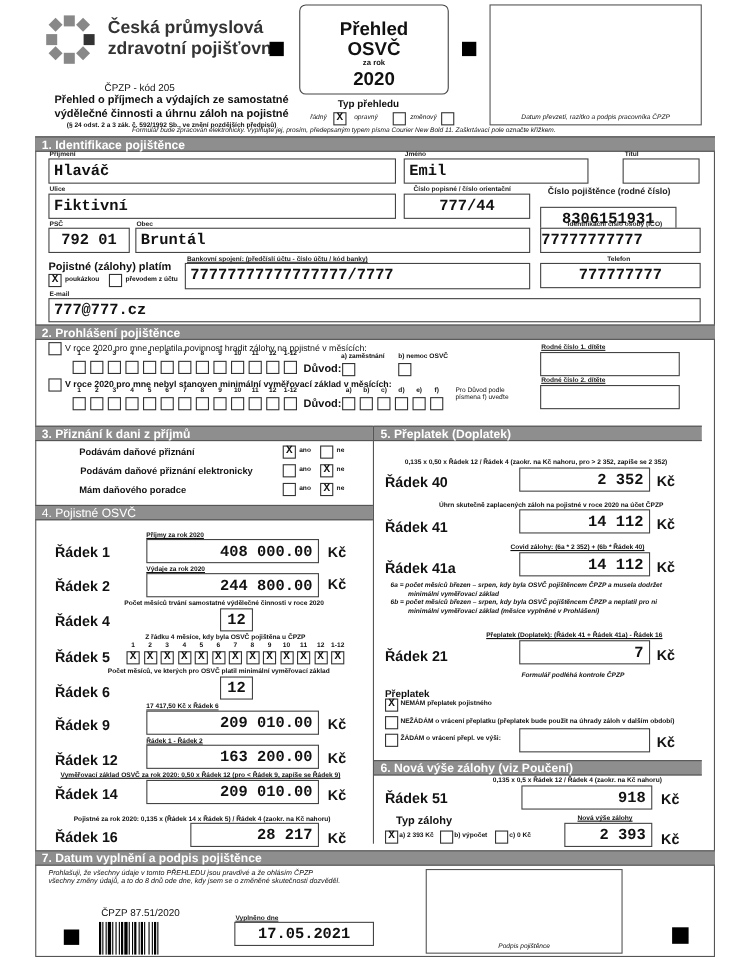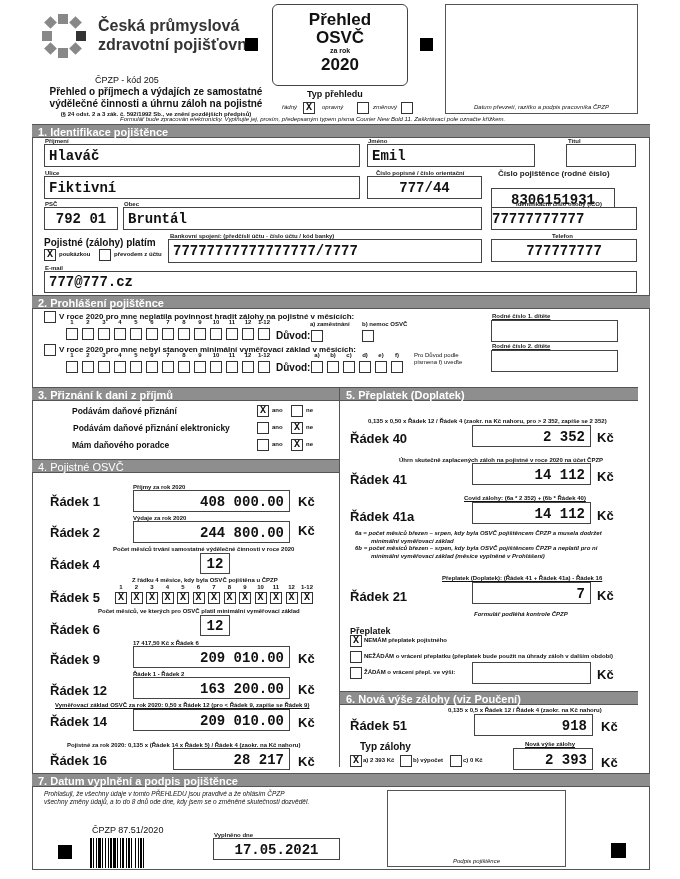--- a/index.html
+++ b/index.html
@@ -40,21 +40,21 @@
 </div>
 <div class="square" style="left:245px;top:38px"></div>
 <div class="abs" style="left:95px;top:75px;font-size:9px">ČPZP - kód 205</div>
 <div class="abs" style="left:40px;top:86px;width:232px;text-align:center;font-weight:bold;font-size:10px;line-height:12px">
   <div>Přehled o příjmech a výdajích ze samostatné</div>
   <div>výdělečné činnosti a úhrnu záloh na pojistné</div>
   <div style="font-size:6px;line-height:8px">(§ 24 odst. 2 a 3 zák. č. 592/1992 Sb., ve znění pozdějších předpisů)</div>
 </div>
 
 <div class="abs" style="left:272px;top:4px;width:136px;height:82px;border:1.5px solid #444;border-radius:6px;text-align:center;font-weight:bold">
-  <div style="font-size:17px;line-height:19px;margin-top:5px">Přehled</div>
+  <div style="font-size:17px;line-height:19px;margin-top:12px">Přehled</div>
   <div style="font-size:17px;line-height:18px">OSVČ</div>
   <div style="font-size:7px;line-height:8px">za rok</div>
   <div style="font-size:17px;line-height:19px">2020</div>
 </div>
 <div class="abs" style="left:307px;top:89px;font-size:9px;font-weight:bold">Typ přehledu</div>
 <div class="abs" style="left:282px;top:101px;width:140px;height:14px">
   <span class="abs" style="left:0;top:3px;font-size:6px;font-style:italic">řádný</span>
   <div class="cb" style="left:21px;top:1px">X</div>
   <span class="abs" style="left:40px;top:3px;font-size:6px;font-style:italic">opravný</span>
   <div class="cb" style="left:75px;top:1px"></div>
@@ -124,21 +124,21 @@
     <span class="val" style="left:0;right:0;top:3px">777777777</span>
   </div>
 
 <div class="lbl" style="left:45px;top:265px">E-mail</div>
 <div class="box" style="left:44px;top:271px;width:593px;height:22px">
     <span class="val" style="left:4px;top:2px">777@777.cz</span>
   </div>
 
 <div class="sec" style="left:32px;top:295px;width:618px">2. Prohlášení pojištěnce</div>
 <div class="cb" style="left:44px;top:311px"></div>
-<div class="abs" style="left:59px;top:312px;font-size:8px;font-weight:bold">V roce 2020 pro mne neplatila povinnost hradit zálohy na pojistné v měsících:</div>
+<div class="abs" style="left:59px;top:312px;font-size:8px;font-weight:normal">V roce 2020 pro mne neplatila povinnost hradit zálohy na pojistné v měsících:</div>
 <div id="months1">
     <div class="mnum" style="left:66px;top:319px">1</div>
     <div class="cb" style="left:66px;top:328px"></div>
     <div class="mnum" style="left:82px;top:319px">2</div>
     <div class="cb" style="left:82px;top:328px"></div>
     <div class="mnum" style="left:98px;top:319px">3</div>
     <div class="cb" style="left:98px;top:328px"></div>
     <div class="mnum" style="left:114px;top:319px">4</div>
     <div class="cb" style="left:114px;top:328px"></div>
     <div class="mnum" style="left:130px;top:319px">5</div>

